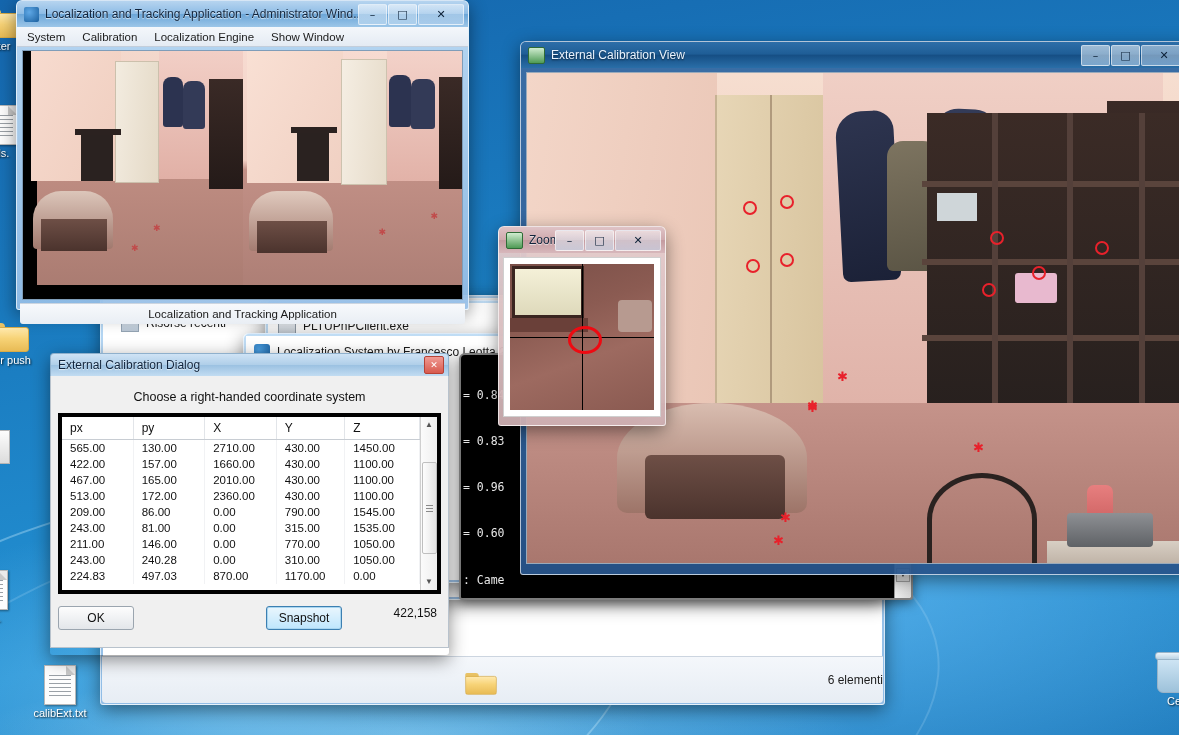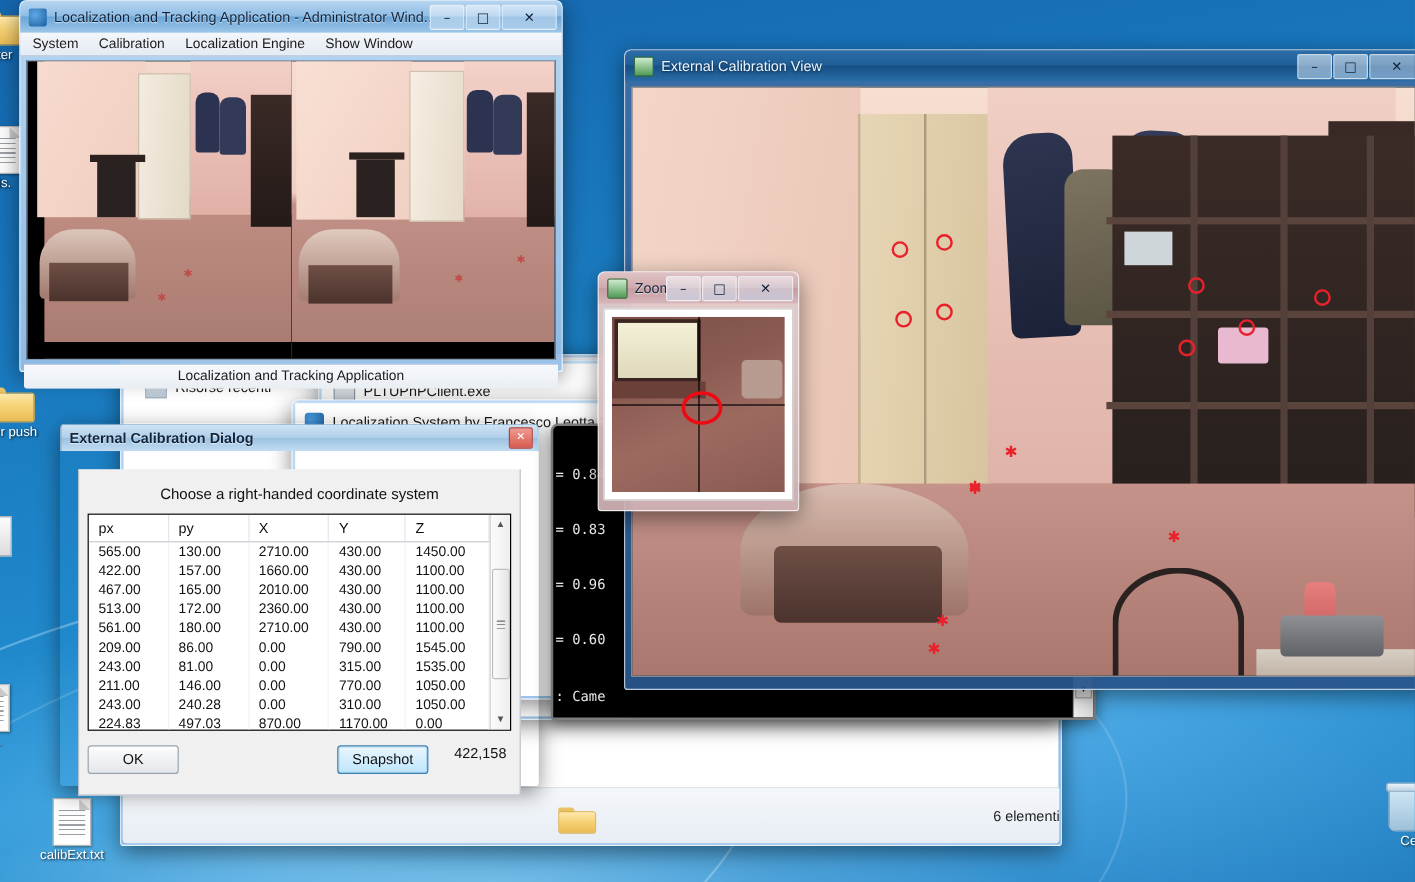--- a/index.html
+++ b/index.html
@@ -142,25 +142,25 @@
 
   
   #minidlg{left:462px;top:168px;width:52px;height:215px;
     background:linear-gradient(180deg,#fcfcfd,#f0f3f7);border:1px solid #9db0c4;
     box-shadow:0 2px 8px rgba(0,0,0,.3);font-size:11px;color:#1a1a1a;overflow:hidden;}
   #minidlg .mrow{height:30px;display:flex;align-items:center;padding-left:8px;gap:4px;
     border-bottom:1px solid #d9dfe7;}
 
   
   #caldlg{left:50px;top:353px;width:399px;height:302px;}
-  #caldlg .titlebar{height:22px;font-weight:bold;}
-  #caldlg .dbody{background:#f0f0f0;margin:15px;padding:8px 7px 7px;height:272px;
+  #caldlg .titlebar{height:22px;}
+  #caldlg .dbody{background:#f0f0f0;margin:0;padding:8px 7px 7px;height:272px;
     box-sizing:border-box;border:1px solid #b8c2cc;border-top:none;}
   #caldlg .prompt{text-align:center;font-size:12.5px;color:#111;margin:6px 0 9px;}
-  .tablewrap{border:1px solid #000000;background:#fff;height:181px;position:relative;
+  .tablewrap{border:4px solid #000000;background:#fff;height:181px;position:relative;
     box-sizing:border-box;overflow:hidden;}
   table.grid{border-collapse:collapse;width:calc(100% - 17px);font-size:11.5px;color:#111;
     table-layout:fixed;}
   table.grid th{font-weight:normal;text-align:left;padding:4px 0 4px 8px;
     border-bottom:1px solid #c8cdd3;border-right:1px solid #e2e5e9;
     background:#fff;font-size:12px;}
   table.grid td{padding:2px 0 2px 8px;border-right:1px solid #f1f2f4;white-space:nowrap;}
   .vsb{position:absolute;right:0;top:0;width:16px;height:100%;
     background:linear-gradient(90deg,#fbfbfb,#eeeeee);border-left:1px solid #cfcfcf;}
   .vsb .ar{position:absolute;left:1px;width:14px;height:14px;font-size:8px;text-align:center;
@@ -513,27 +513,20 @@
               <td>1100.00</td>
             </tr>
             <tr>
               <td>513.00</td>
               <td>172.00</td>
               <td>2360.00</td>
               <td>430.00</td>
               <td>1100.00</td>
             </tr>
             <tr>
-              <td>561.00</td>
-              <td>180.00</td>
-              <td>2710.00</td>
-              <td>430.00</td>
-              <td>1100.00</td>
-            </tr>
-            <tr>
               <td>209.00</td>
               <td>86.00</td>
               <td>0.00</td>
               <td>790.00</td>
               <td>1545.00</td>
             </tr>
             <tr>
               <td>243.00</td>
               <td>81.00</td>
               <td>0.00</td>

